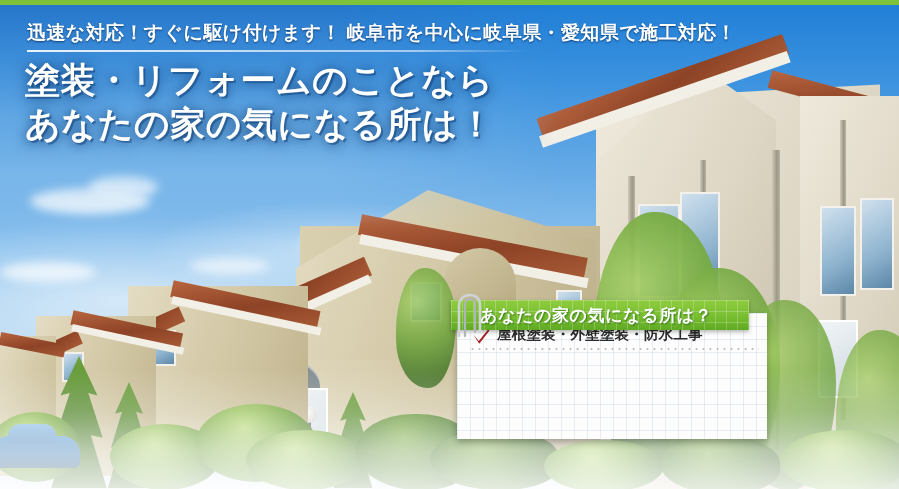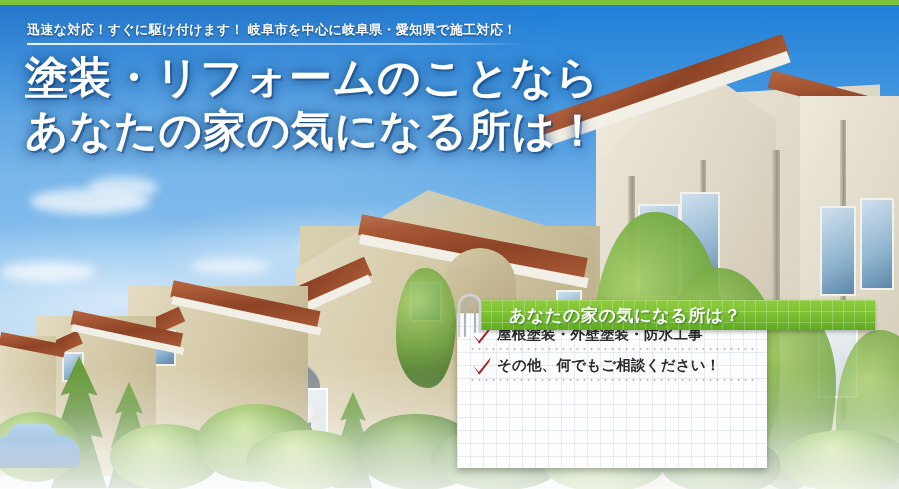--- a/index.html
+++ b/index.html
@@ -63,47 +63,47 @@
     -webkit-mask-image:linear-gradient(to right,#000 0%,#000 58%,rgba(0,0,0,.55) 76%,rgba(0,0,0,0) 100%);
     mask-image:linear-gradient(to right,#000 0%,#000 58%,rgba(0,0,0,.55) 76%,rgba(0,0,0,0) 100%);
   }
 
   
   .trim-top{position:absolute;left:0;top:0;width:100%;height:5px;background:#7dc23a;z-index:40;}
 
   
   .head-wrap{position:absolute;left:0;top:22px;width:580px;z-index:30;}
   .tagline{
-    color:#ffffff;font-size:13px;font-weight:bold;letter-spacing:.4px;
+    color:#ffffff;font-size:19px;font-weight:bold;letter-spacing:.4px;
     padding-left:27px;line-height:1.2;
     text-shadow:0 1px 2px rgba(0,40,90,.75);
     white-space:nowrap;
   }
   .tagrule{
     margin:5px 0 0 27px;width:500px;height:2px;
     background:linear-gradient(to right,rgba(255,255,255,.9),rgba(255,255,255,.55) 78%,rgba(255,255,255,0));
   }
   .headline{
     margin:6px 0 0 0;padding-left:25px;
     color:#ffffff;
     font-family:"DejaVu Serif","Liberation Serif",serif;
     font-weight:bold;
-    font-size:43px;line-height:1.25;
+    font-size:35px;line-height:1.25;
     letter-spacing:.5px;
     text-shadow:
        2px 2px 0 rgba(10,55,110,.45),
        0 0 10px rgba(12,60,120,.55),
        0 3px 14px rgba(10,50,100,.5);
     white-space:nowrap;
   }
   .headline .l2{display:block;}
 
   
   .panel{
-    position:absolute;left:457px;top:313px;width:310px;height:155px;
+    position:absolute;left:457px;top:313px;width:310px;height:126px;
     background:
       repeating-linear-gradient(to right,rgba(120,150,185,.16) 0 1px,rgba(0,0,0,0) 1px 13px),
       repeating-linear-gradient(to bottom,rgba(120,150,185,.16) 0 1px,rgba(0,0,0,0) 1px 13px),
       #fdfdfd;
     box-shadow:0 3px 7px rgba(0,0,0,.30);
     z-index:22;
   }
   .rows{position:absolute;left:0;top:6px;right:0;}
   .row{
     position:relative;height:31px;display:flex;align-items:center;
@@ -115,21 +115,21 @@
     background-size:7px 2px;background-repeat:repeat-x;background-position:0 50%;
   }
   .tick{width:22px;height:22px;flex:0 0 22px;margin-right:4px;}
   .rtxt{
     font-size:14.5px;font-weight:bold;color:#2b2b2b;letter-spacing:.2px;
     white-space:nowrap;
   }
 
   
   .greenbar{
-    position:absolute;left:480px;top:300px;width:395px;height:30px;
+    position:absolute;left:451px;top:300px;width:298px;height:30px;
     background:
       repeating-linear-gradient(to right,rgba(255,255,255,.22) 0 1px,rgba(0,0,0,0) 1px 11px),
       repeating-linear-gradient(to bottom,rgba(255,255,255,.22) 0 1px,rgba(0,0,0,0) 1px 11px),
       linear-gradient(to bottom,#8fcc3f 0%,#7cc033 48%,#5faa22 100%);
     box-shadow:0 2px 4px rgba(0,0,0,.28);
     display:flex;align-items:center;
     z-index:24;
   }
   .greenbar .gt{
     color:#fff;font-size:17px;font-weight:bold;letter-spacing:.6px;
@@ -281,29 +281,20 @@
           <svg viewBox="0 0 24 24" width="22" height="22">
             <path d="M2.5 11.5 L8.5 18.5 L21.5 2.5 L19.6 8.0 L9.0 21.5 Z" fill="#a51f21"></path>
           </svg>
         </span>
         <span class="rtxt">屋根塗装・外壁塗装・防水工事</span>
         <span class="sep"></span>
       </div>
 
 
 
-      <div class="row">
-        <span class="tick">
-          <svg viewBox="0 0 24 24" width="22" height="22">
-            <path d="M2.5 11.5 L8.5 18.5 L21.5 2.5 L19.6 8.0 L9.0 21.5 Z" fill="#a51f21"></path>
-          </svg>
-        </span>
-        <span class="rtxt">その他、何でもご相談ください！</span>
-        <span class="sep"></span>
-      </div>
 
     </div>
   </div>
 
   <div class="greenbar">
     <span class="gt">あなたの家の気になる所は？</span>
   </div>
 
   <span class="clip">
     <svg viewBox="0 0 36 46" width="36" height="46">

